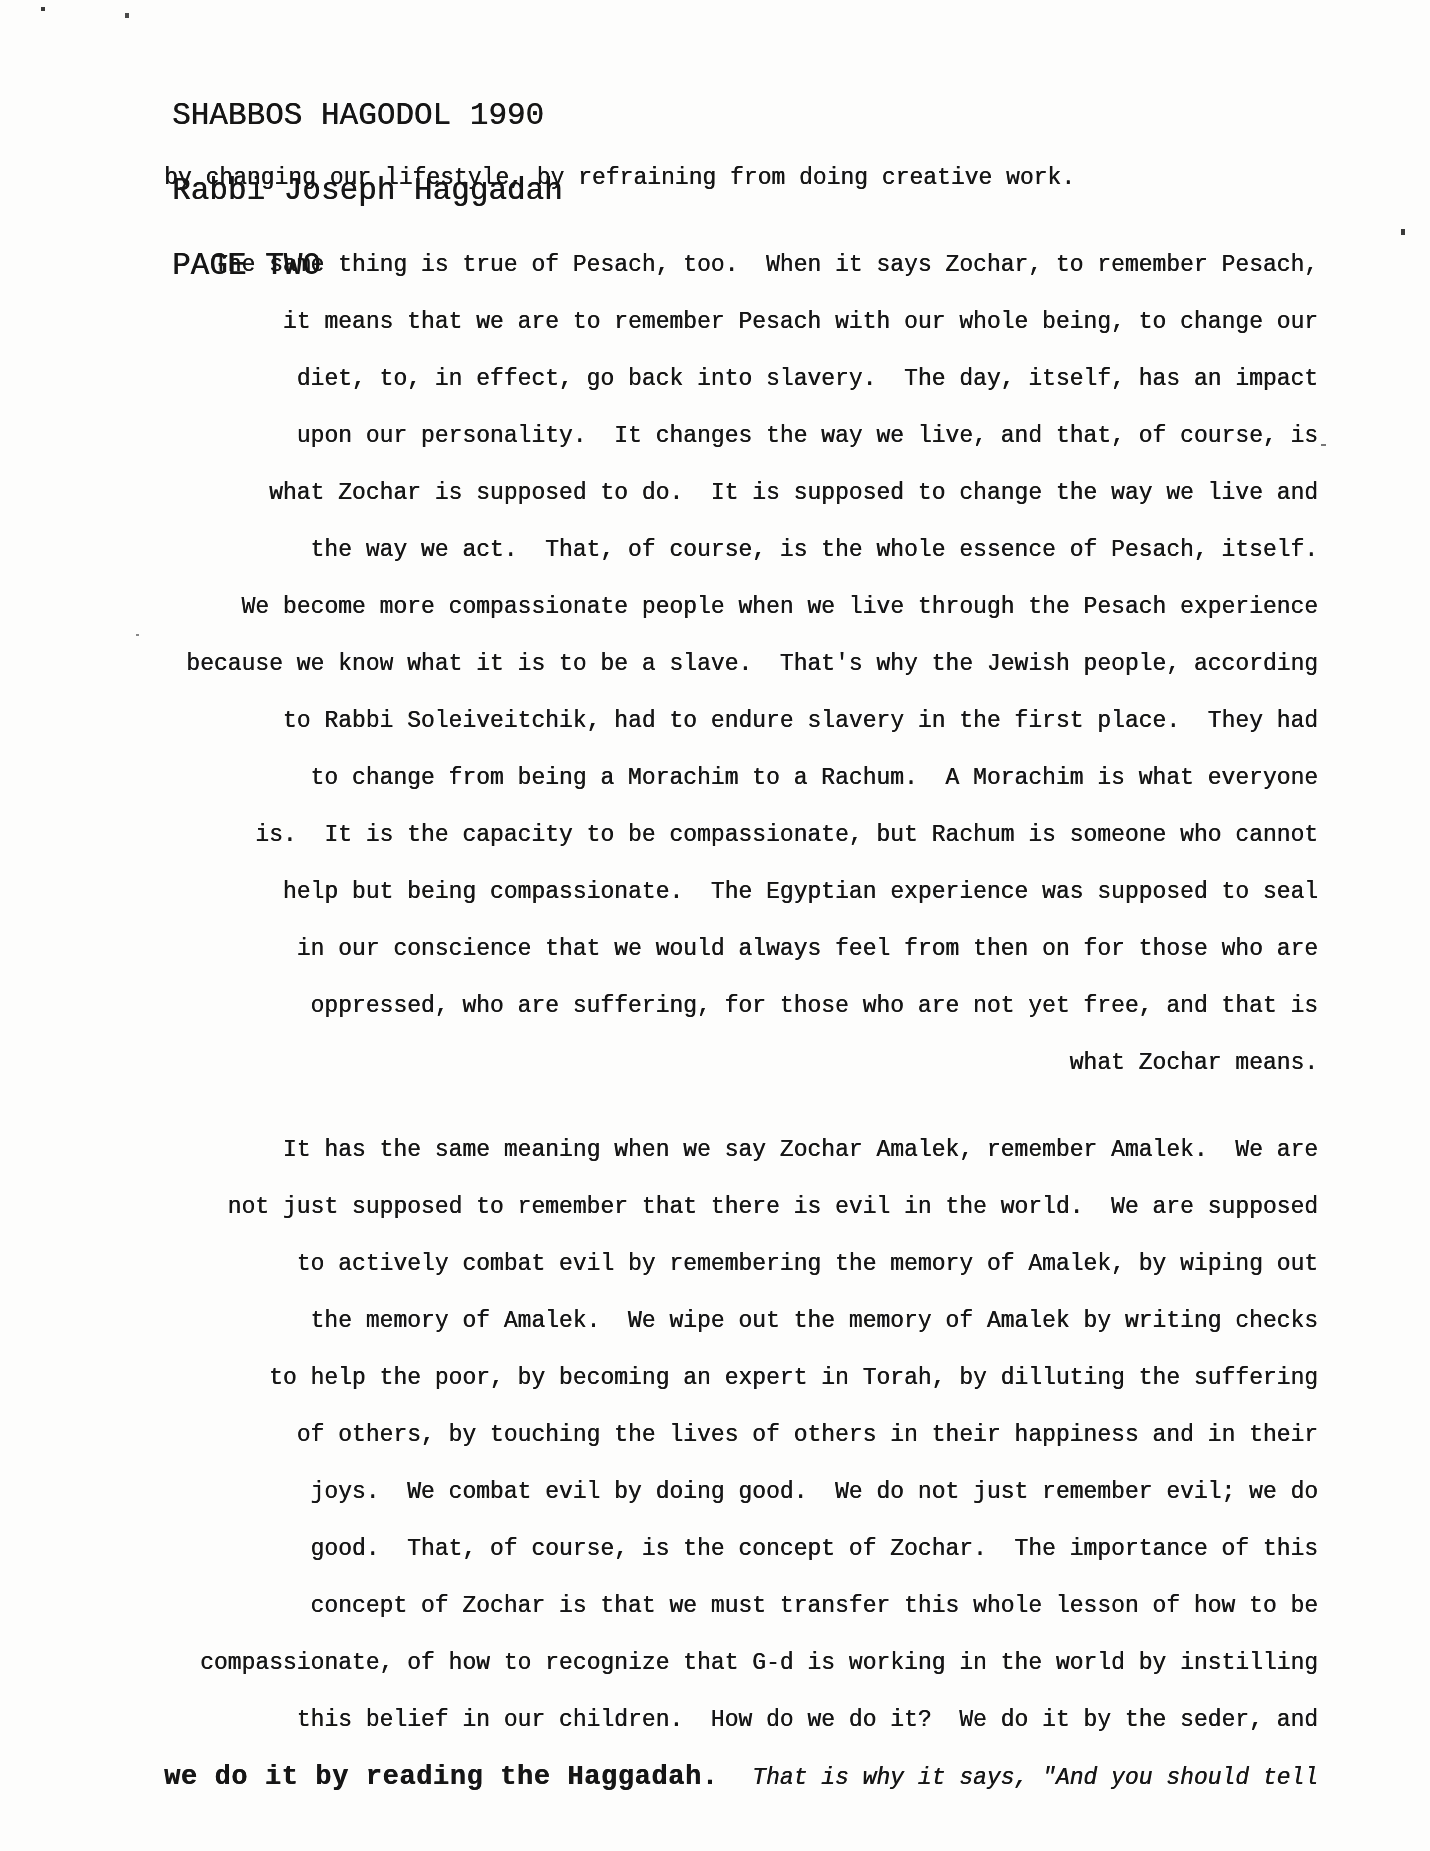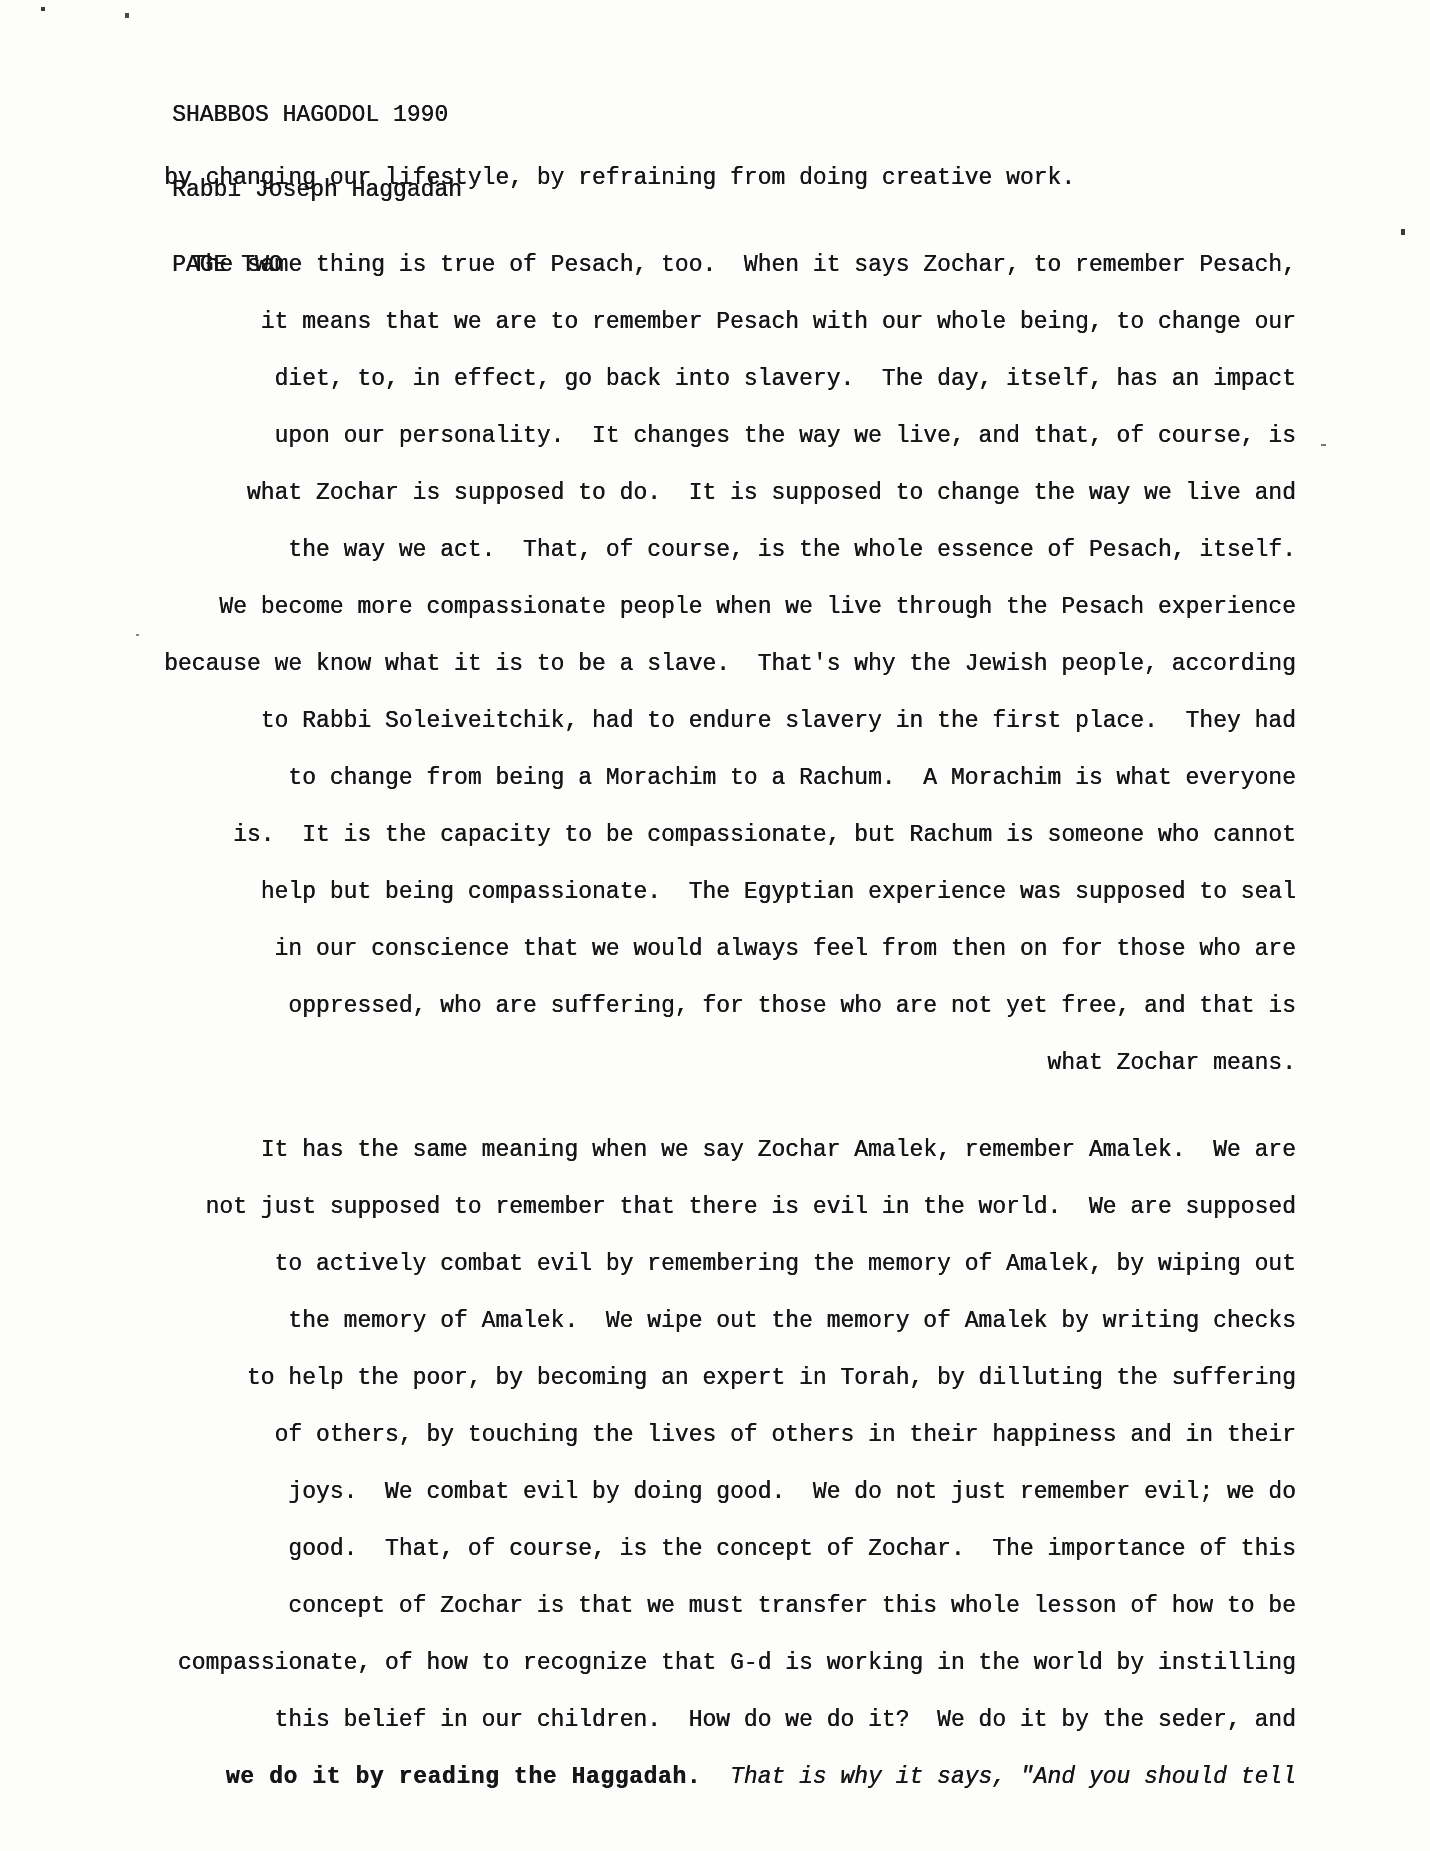--- a/index.html
+++ b/index.html
@@ -17,21 +17,21 @@
   }
   .page {
     position: absolute;
     inset: 0;
     background: #fdfdfc;
   }
   .doc-header {
     position: absolute;
     left: 172px;
     top: 53px;
-    font-size: 23px;
+    font-size: 31px;
     line-height: 25px;
     white-space: pre;
     text-shadow: 0.4px 0 0 currentColor;
   }
   .doc-body {
     position: absolute;
     left: 164px;
     top: 150px;
     font-size: 23px;
     line-height: 57px;
@@ -39,21 +39,21 @@
     text-shadow: 0.4px 0 0 currentColor;
   }
   .paragraph + .paragraph {
     margin-top: 30px;
     text-align: right;
   }
   .line {
     height: 57px;
   }
   .small-type {
-    font-size: 23px;
+    font-size: 27px;
     font-weight: bold;
     letter-spacing: 0.6px;
   }
   .italic-type {
     font-style: italic;
   }
   .artifact {
     position: absolute;
     background: #3a3a3a;
   }

